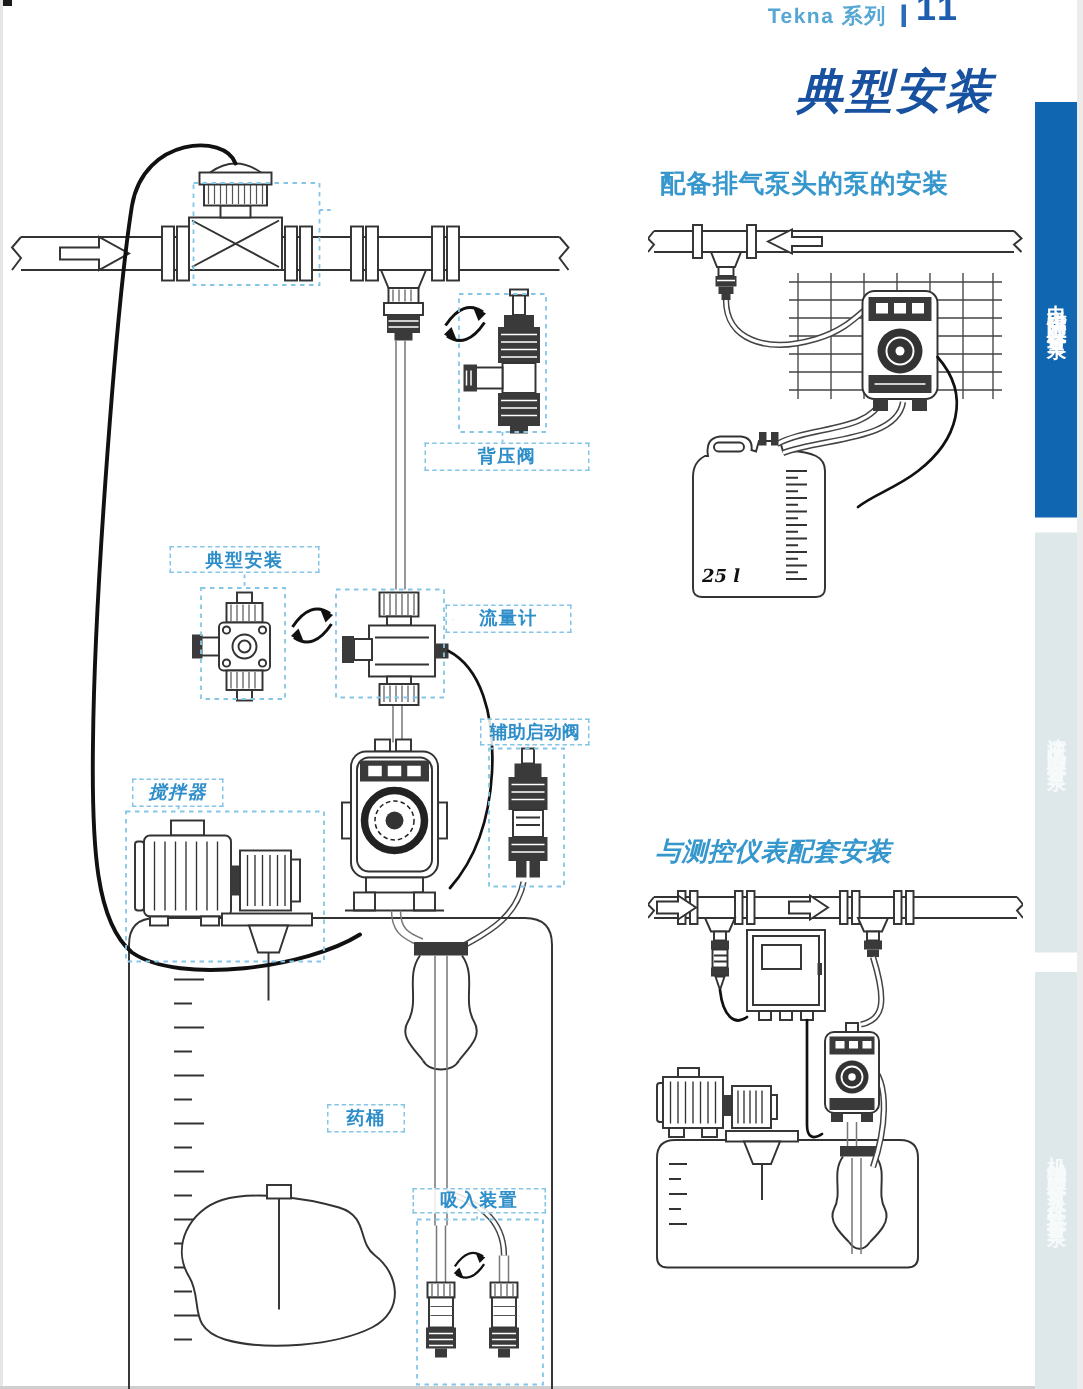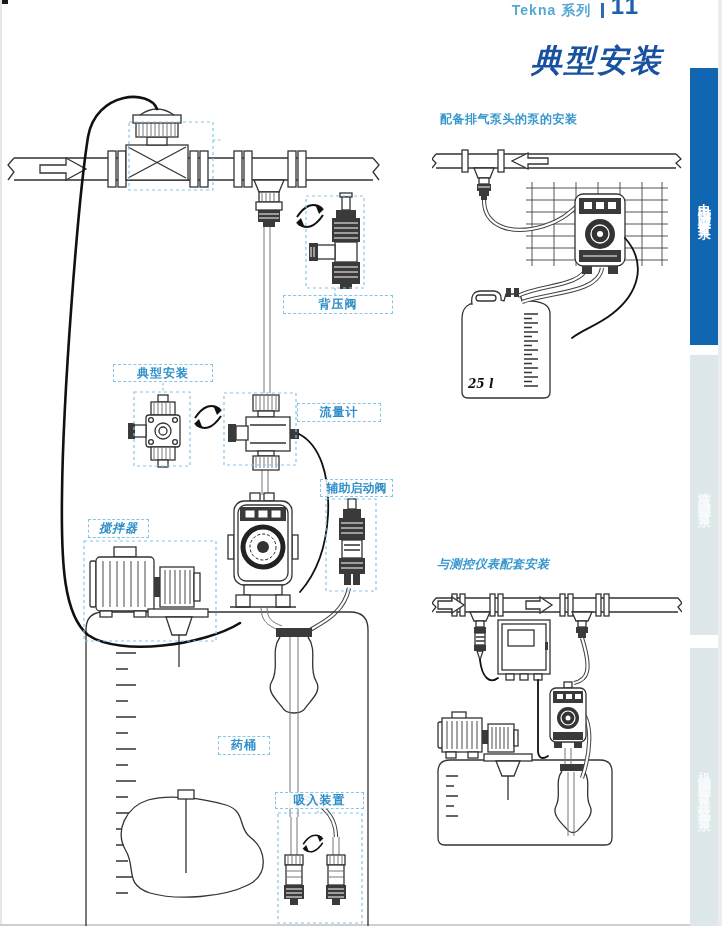--- a/index.html
+++ b/index.html
@@ -10,21 +10,21 @@
   .edge-right{position:absolute;left:718px;top:0;width:4px;height:926px;background:#ececec;}
   .corner-mark{position:absolute;left:0;top:0;width:8px;height:4px;background:#1a1a1a;}
   
   .hdr{position:absolute;top:0;right:82px;height:18px;display:flex;align-items:flex-end;}
   .hdr .series{color:#56a7d4;font-size:14px;font-weight:bold;letter-spacing:1px;line-height:16px;margin-right:10px;}
   .hdr .bar{width:2.5px;height:15px;background:#2a6cb5;margin-right:7px;}
   .hdr .pnum{color:#1d5fae;font-size:24px;font-weight:bold;line-height:24px;margin-top:-11px;letter-spacing:2px;}
   
   .title{position:absolute;left:531px;top:40px;font-size:31px;font-weight:bold;color:#17519f;letter-spacing:2px;font-style:italic;}
   
-  .sec-h{position:absolute;color:#3697cd;font-size:12px;font-weight:bold;letter-spacing:.5px;}
+  .sec-h{position:absolute;color:#3697cd;font-size:17px;font-weight:bold;letter-spacing:.5px;}
   
   .vtab{position:absolute;left:690px;width:28px;display:flex;align-items:center;justify-content:center;}
   .vtab span{writing-mode:vertical-rl;text-orientation:upright;letter-spacing:4px;font-size:13px;font-weight:bold;}
   .vtab.active{background:#1166b2;}
   .vtab.active span{color:#ffffff;}
   .vtab.idle{background:#dee7ea;}
   .vtab.idle span{color:#f6fafb;}
   
   .dlabel{position:absolute;border:1.5px dashed #85c6e8;color:#2e8ec9;font-weight:bold;font-size:12px;display:flex;align-items:center;justify-content:center;letter-spacing:1px;background:rgba(255,255,255,.85);box-sizing:border-box;}
   svg{position:absolute;}

